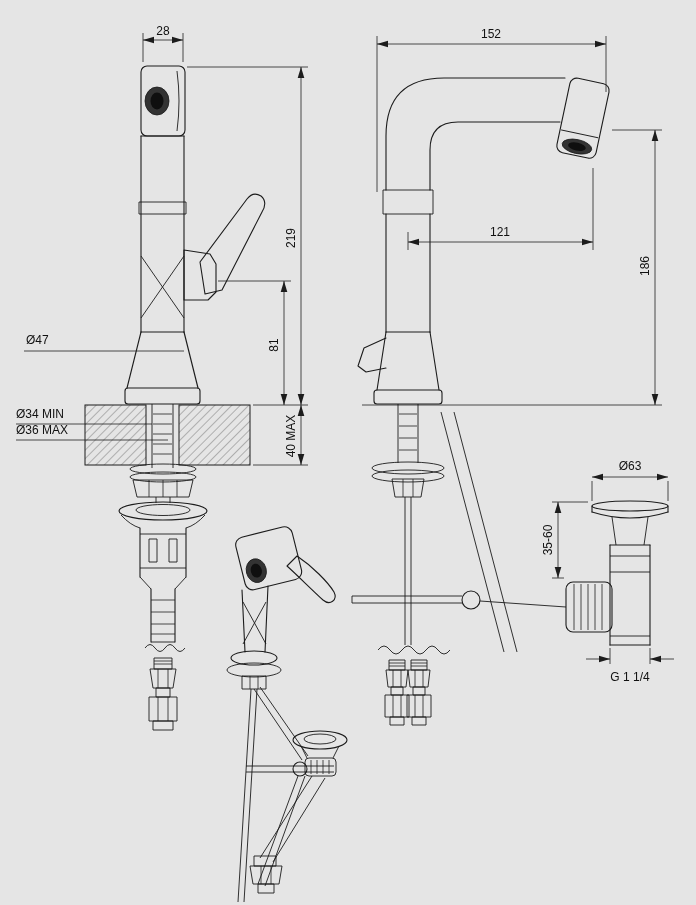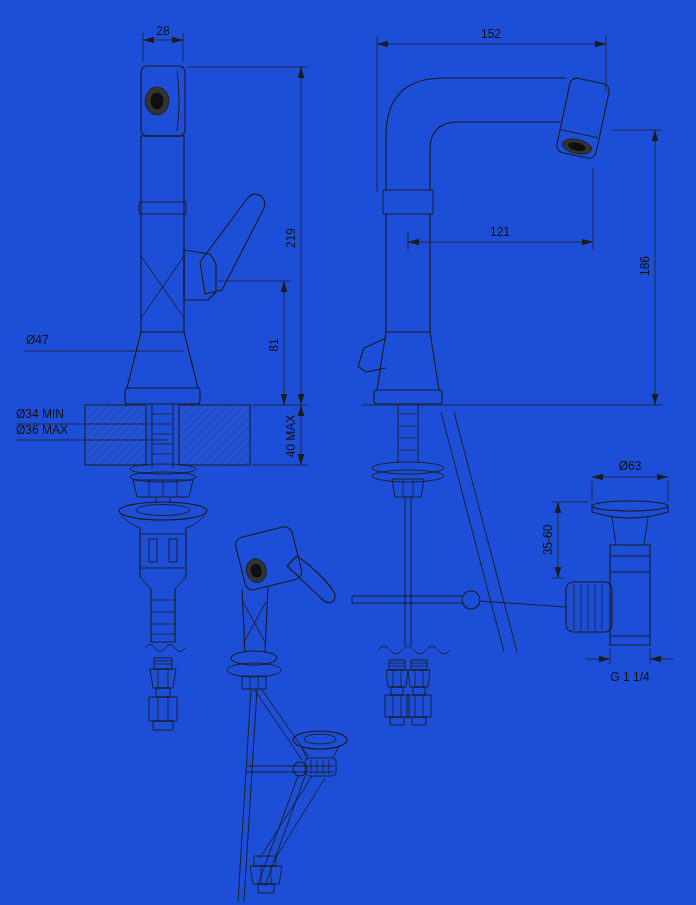--- a/index.html
+++ b/index.html
@@ -1,16 +1,16 @@
 <!DOCTYPE html>
 <html><head>
 <meta charset="utf-8">
 <style>
   html, body { margin: 0; padding: 0; background: #ffffff; }
-  .page { width: 696px; height: 905px; background: #1d4ed8; position: relative; overflow: hidden; }
+  .page { width: 696px; height: 905px; background: #e5e5e5; position: relative; overflow: hidden; }
   svg { display: block; }
   .o  { stroke: #1c1c1c; stroke-width: 1.1; fill: none; stroke-linejoin: round; stroke-linecap: round; }
   .o2 { stroke: #1c1c1c; stroke-width: 0.9; fill: none; stroke-linejoin: round; }
   .d  { stroke: #222222; stroke-width: 0.8; fill: none; }
   .t  { font-family: "Liberation Sans", "DejaVu Sans", sans-serif; font-size: 12px; fill: #111111; }
   .dark   { fill: #333333; stroke: #1c1c1c; stroke-width: 0.8; }
   .darker { fill: #0f0f0f; stroke: none; }
   .hatchbox { fill: url(#hatch); stroke: #1c1c1c; stroke-width: 1; }
 </style>
 </head>

